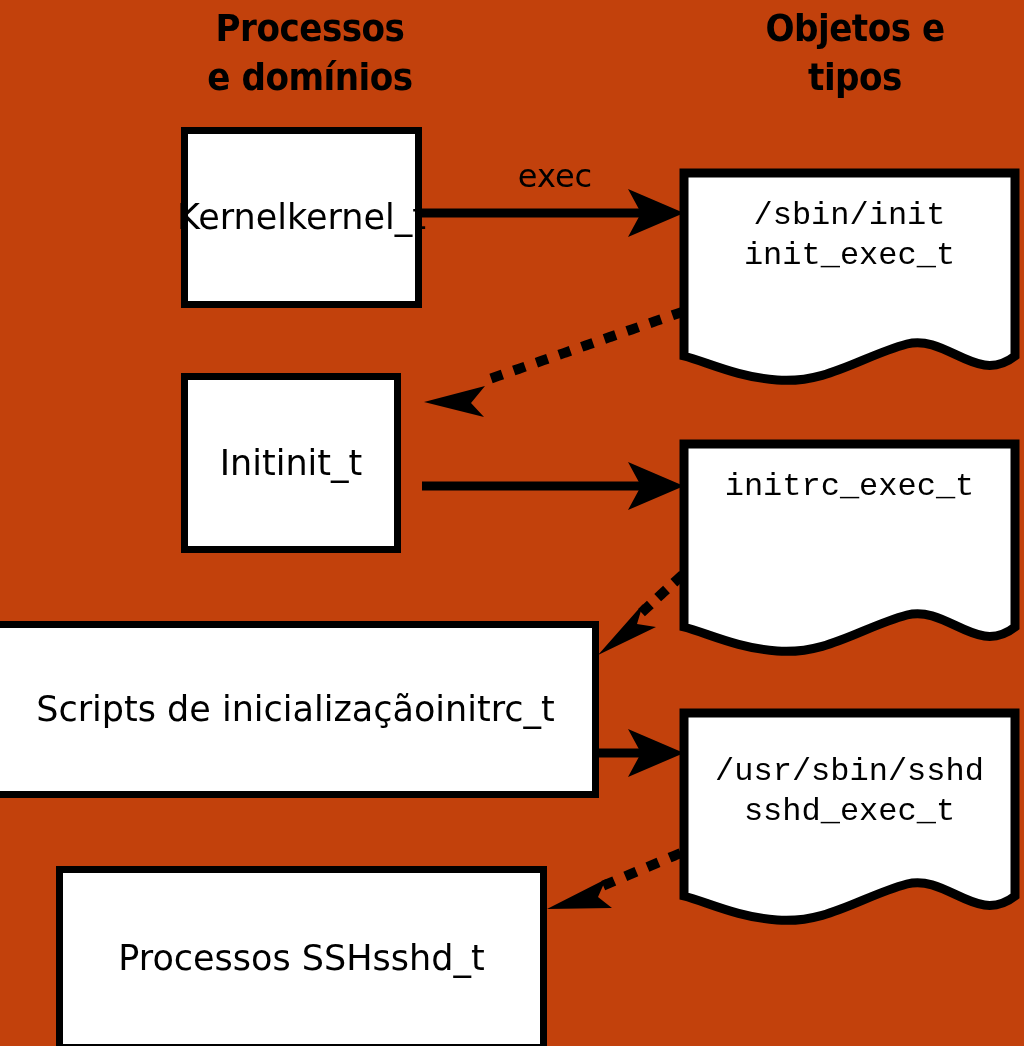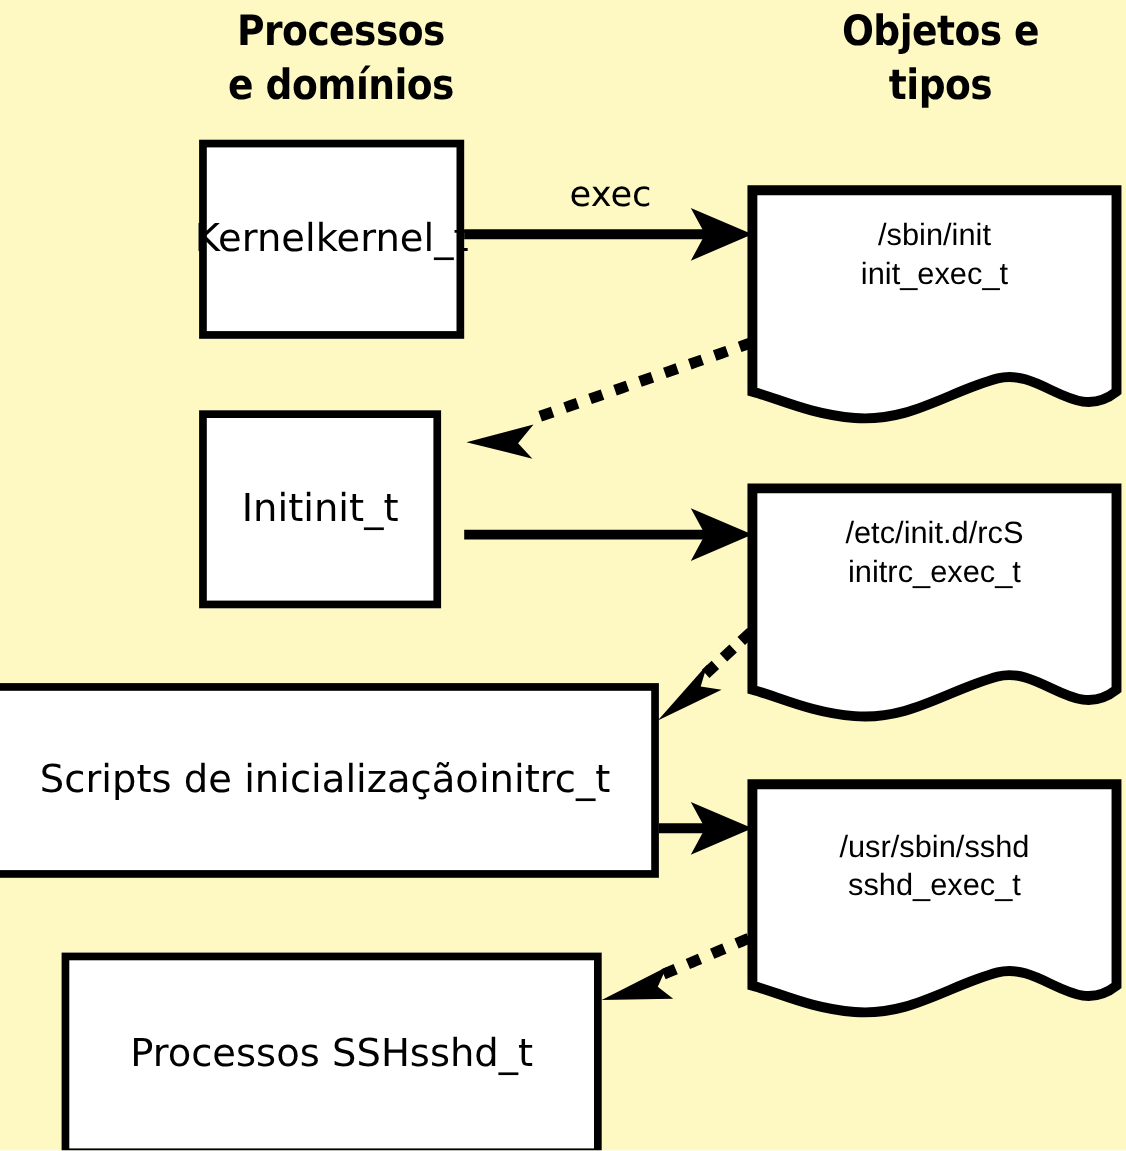--- a/index.html
+++ b/index.html
@@ -7,21 +7,21 @@
     padding: 0;
     background: #ffffff;
   }
   body {
     font-family: "DejaVu Sans", sans-serif;
   }
   #canvas {
     position: relative;
     width: 1024px;
     height: 1046px;
-    background: #fef9c3;
+    background: #c2410c;
     overflow: hidden;
   }
   .col-header {
     position: absolute;
     text-align: center;
     font-weight: bold;
     font-family: "DejaVu Sans Condensed", "Liberation Sans Narrow", "Liberation Sans", sans-serif;
     font-stretch: condensed;
     font-size: 38px;
     line-height: 1.3;
@@ -62,22 +62,22 @@
   .doc-shape svg {
     display: block;
     overflow: visible;
   }
   .doc-label {
     position: absolute;
     left: 0;
     width: 100%;
     text-align: center;
     color: #000000;
-    font-family: Liberation Sans, sans-serif;
-    font-size: 28px;
+    font-family: Liberation Mono, monospace;
+    font-size: 32px;
     line-height: 1.26;
     pointer-events: none;
   }
   .edge-label {
     position: absolute;
     color: #000000;
     font-family: "DejaVu Sans", sans-serif;
     font-size: 32px;
     text-align: center;
   }
@@ -128,21 +128,20 @@
       <span style="display:block;">/sbin/init</span>
       <span style="display:block;">init_exec_t</span>
     </div>
   </div>
 
   <div class="doc-shape" style="left:677px; top:437px; width:345px; height:220px;">
     <svg width="345" height="220" viewBox="0 0 345 220">
       <path d="M 7 7 L 338 7 L 338 190 C 300 220 270 168 230 178 C 185 190 150 218 100 214 C 60 211 30 196 7 190 Z" fill="#ffffff" stroke="#000000" stroke-width="9" stroke-linejoin="miter"></path>
     </svg>
     <div class="doc-label" style="top:30px;">
-      <span style="display:block;">/etc/init.d/rcS</span>
       <span style="display:block;">initrc_exec_t</span>
     </div>
   </div>
 
   <div class="doc-shape" style="left:677px; top:706px; width:345px; height:220px;">
     <svg width="345" height="220" viewBox="0 0 345 220">
       <path d="M 7 7 L 338 7 L 338 190 C 300 220 270 168 230 178 C 185 190 150 218 100 214 C 60 211 30 196 7 190 Z" fill="#ffffff" stroke="#000000" stroke-width="9" stroke-linejoin="miter"></path>
     </svg>
     <div class="doc-label" style="top:30px;margin-top:16px;">
       <span style="display:block;">/usr/sbin/sshd</span>

